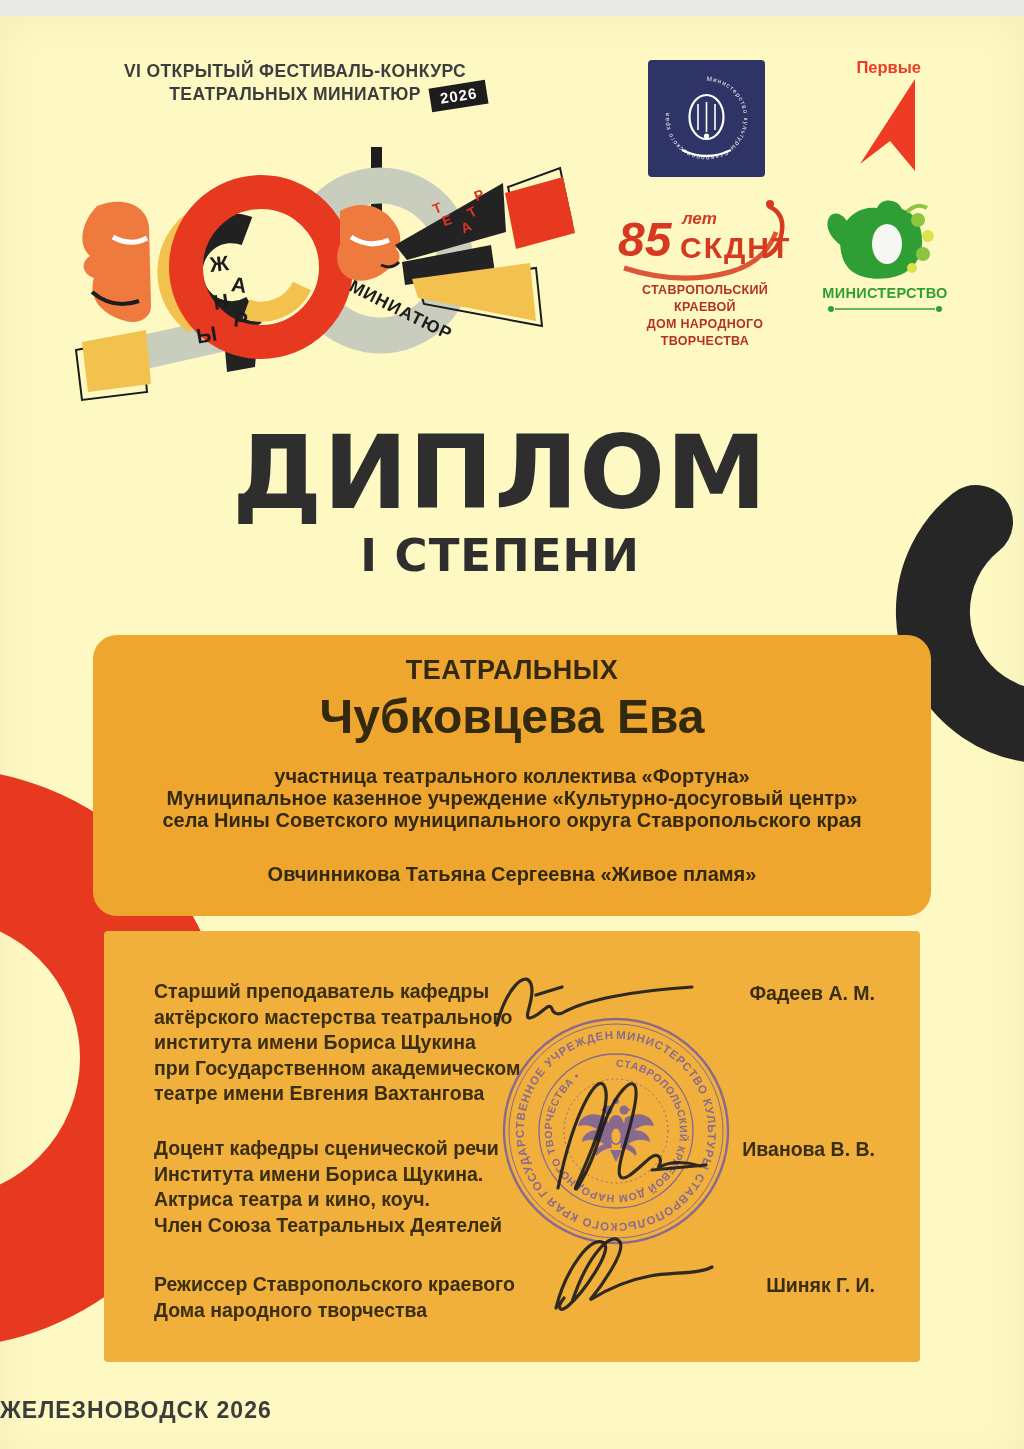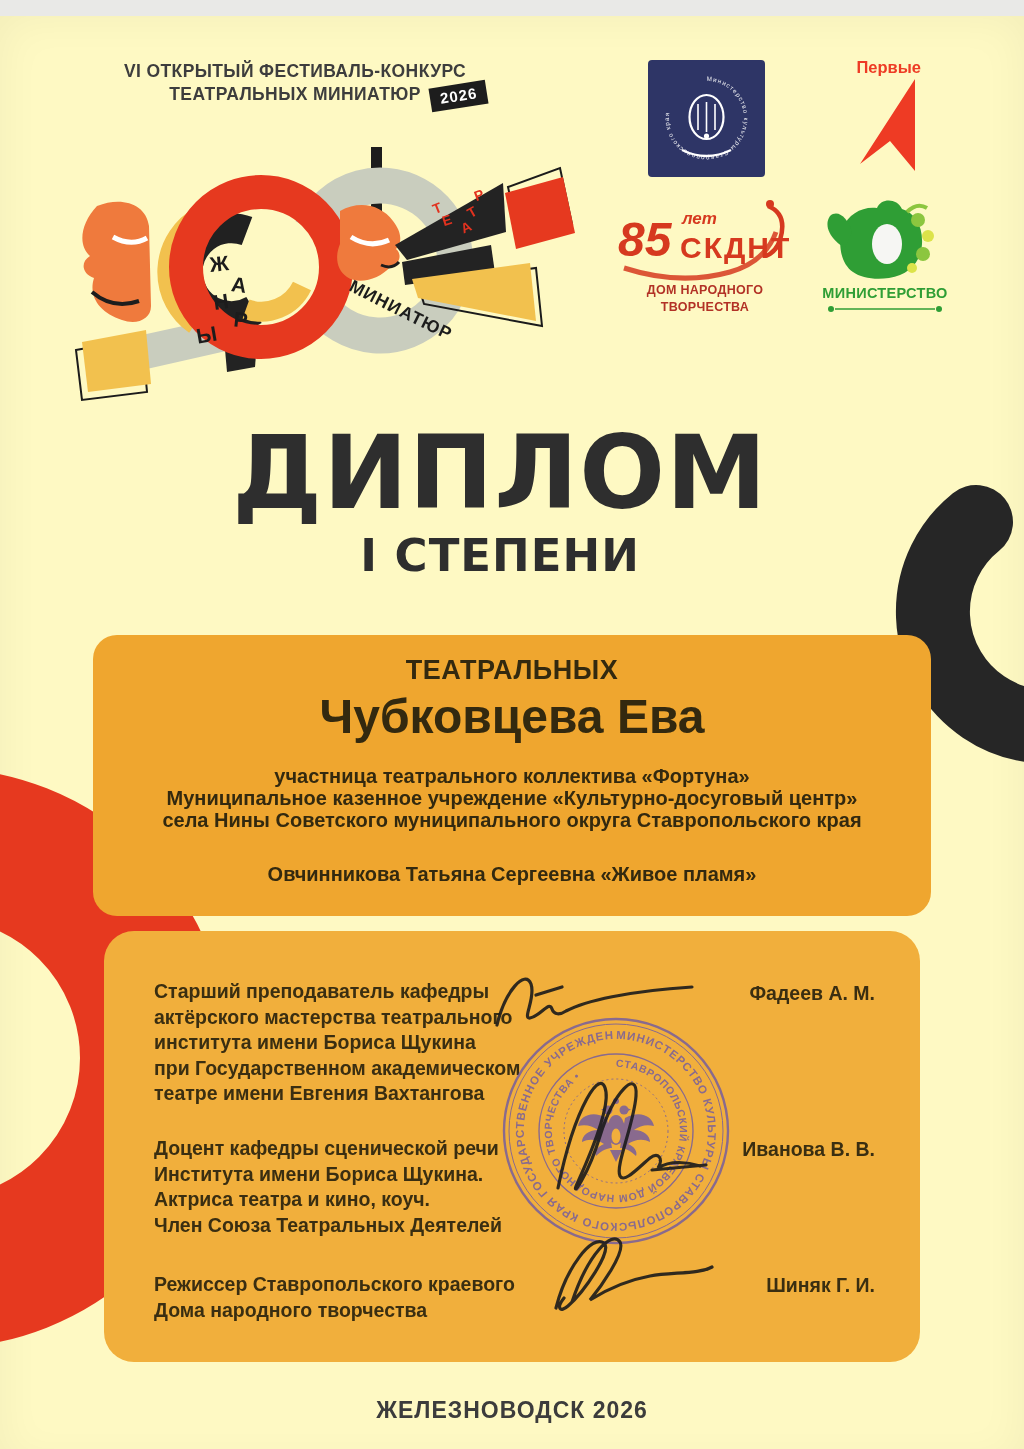--- a/index.html
+++ b/index.html
@@ -44,27 +44,27 @@
   
   .box1{position:absolute;left:93px;top:619px;width:838px;height:281px;background:#EFA62F;
     border-radius:24px;z-index:2;color:#33290f;text-align:center;}
   .box1 .heading{position:absolute;left:0;top:20px;width:100%;font-weight:bold;font-size:27px;letter-spacing:.5px;}
   .box1 .recipient{position:absolute;left:0;top:54px;width:100%;font-weight:bold;font-size:48px;}
   .box1 .lines{position:absolute;left:0;top:130px;width:100%;font-weight:bold;font-size:20px;line-height:22px;}
   .box1 .nomination{position:absolute;left:0;top:228px;width:100%;font-weight:bold;font-size:20px;}
 
   
   .box2{position:absolute;left:104px;top:915px;width:816px;height:431px;background:#F1AF3C;
-    border-radius:30px;z-index:2;color:#3a2e11;}
+    border-radius:4px;z-index:2;color:#3a2e11;}
   .jury-lines{position:absolute;left:50px;font-weight:bold;font-size:19.5px;line-height:25.5px;}
   .jury-name{position:absolute;right:45px;font-weight:bold;font-size:19.5px;}
   .r1{top:48px}.r2{top:205px}.r3{top:341px}
   .n1{top:51px}.n2{top:207px}.n3{top:343px}
 
-  .footer{position:absolute;left:0;top:1381px;width:1024px;text-align:center;z-index:3;
+  .footer{position:absolute;left:0;top:1381px;width:1024px;z-index:3;
     font-weight:bold;font-size:23px;color:#3c3c3c;letter-spacing:1px;}
   .scan-edge{position:absolute;left:0;bottom:0;width:1024px;height:7px;z-index:5;
     background:linear-gradient(#d9d9d7,#a9a9a7);}
 </style>
 </head>
 <body>
 
 <div class="paper">
 
   <svg class="layer z0" viewBox="0 0 1024 1449">
@@ -104,20 +104,21 @@
   <div class="skdnt">
     <svg width="190" height="92" viewBox="0 0 190 92">
       <text x="8" y="66" font-family="DejaVu Serif,serif" font-weight="bold" font-style="italic" font-size="48" fill="#D6391F">85</text>
       <text x="72" y="34" font-family="DejaVu Serif,serif" font-weight="bold" font-style="italic" font-size="17" fill="#D6391F">лет</text>
       <text x="70" y="68" font-family="DejaVu Serif,serif" font-weight="bold" font-size="30" letter-spacing="2" fill="#D6391F">СКДНТ</text>
       <path d="M14,78 Q70,96 120,82 Q155,72 166,42" stroke="#D6391F" stroke-width="5" fill="none" opacity=".85"></path>
       <path d="M158,16 Q178,24 170,50 Q166,62 156,66" stroke="#D6391F" stroke-width="4.5" fill="none"></path>
       <circle cx="160" cy="14" r="4" fill="#D6391F"></circle>
     </svg>
     <div class="skdnt-sub">
+      <div>СТАВРОПОЛЬСКИЙ КРАЕВОЙ</div>
       <div>ДОМ НАРОДНОГО ТВОРЧЕСТВА</div>
     </div>
   </div>
 
   <div class="zhv">
     <svg width="140" height="92" viewBox="0 0 140 92">
       <path d="M38,80 C26,72 22,52 28,36 C33,22 48,14 62,16 C66,6 82,6 87,17 C100,21 108,34 107,52 C106,70 94,83 74,86 C60,88 46,86 38,80 Z" fill="#2F9E35"></path>
       <path d="M30,56 C16,48 8,34 15,24 C23,17 33,26 37,40 Z" fill="#2F9E35"></path>
       <ellipse cx="72" cy="52" rx="15" ry="20" fill="#f6f6f3"></ellipse>
       <circle cx="103" cy="28" r="7" fill="#8CC63F"></circle>

